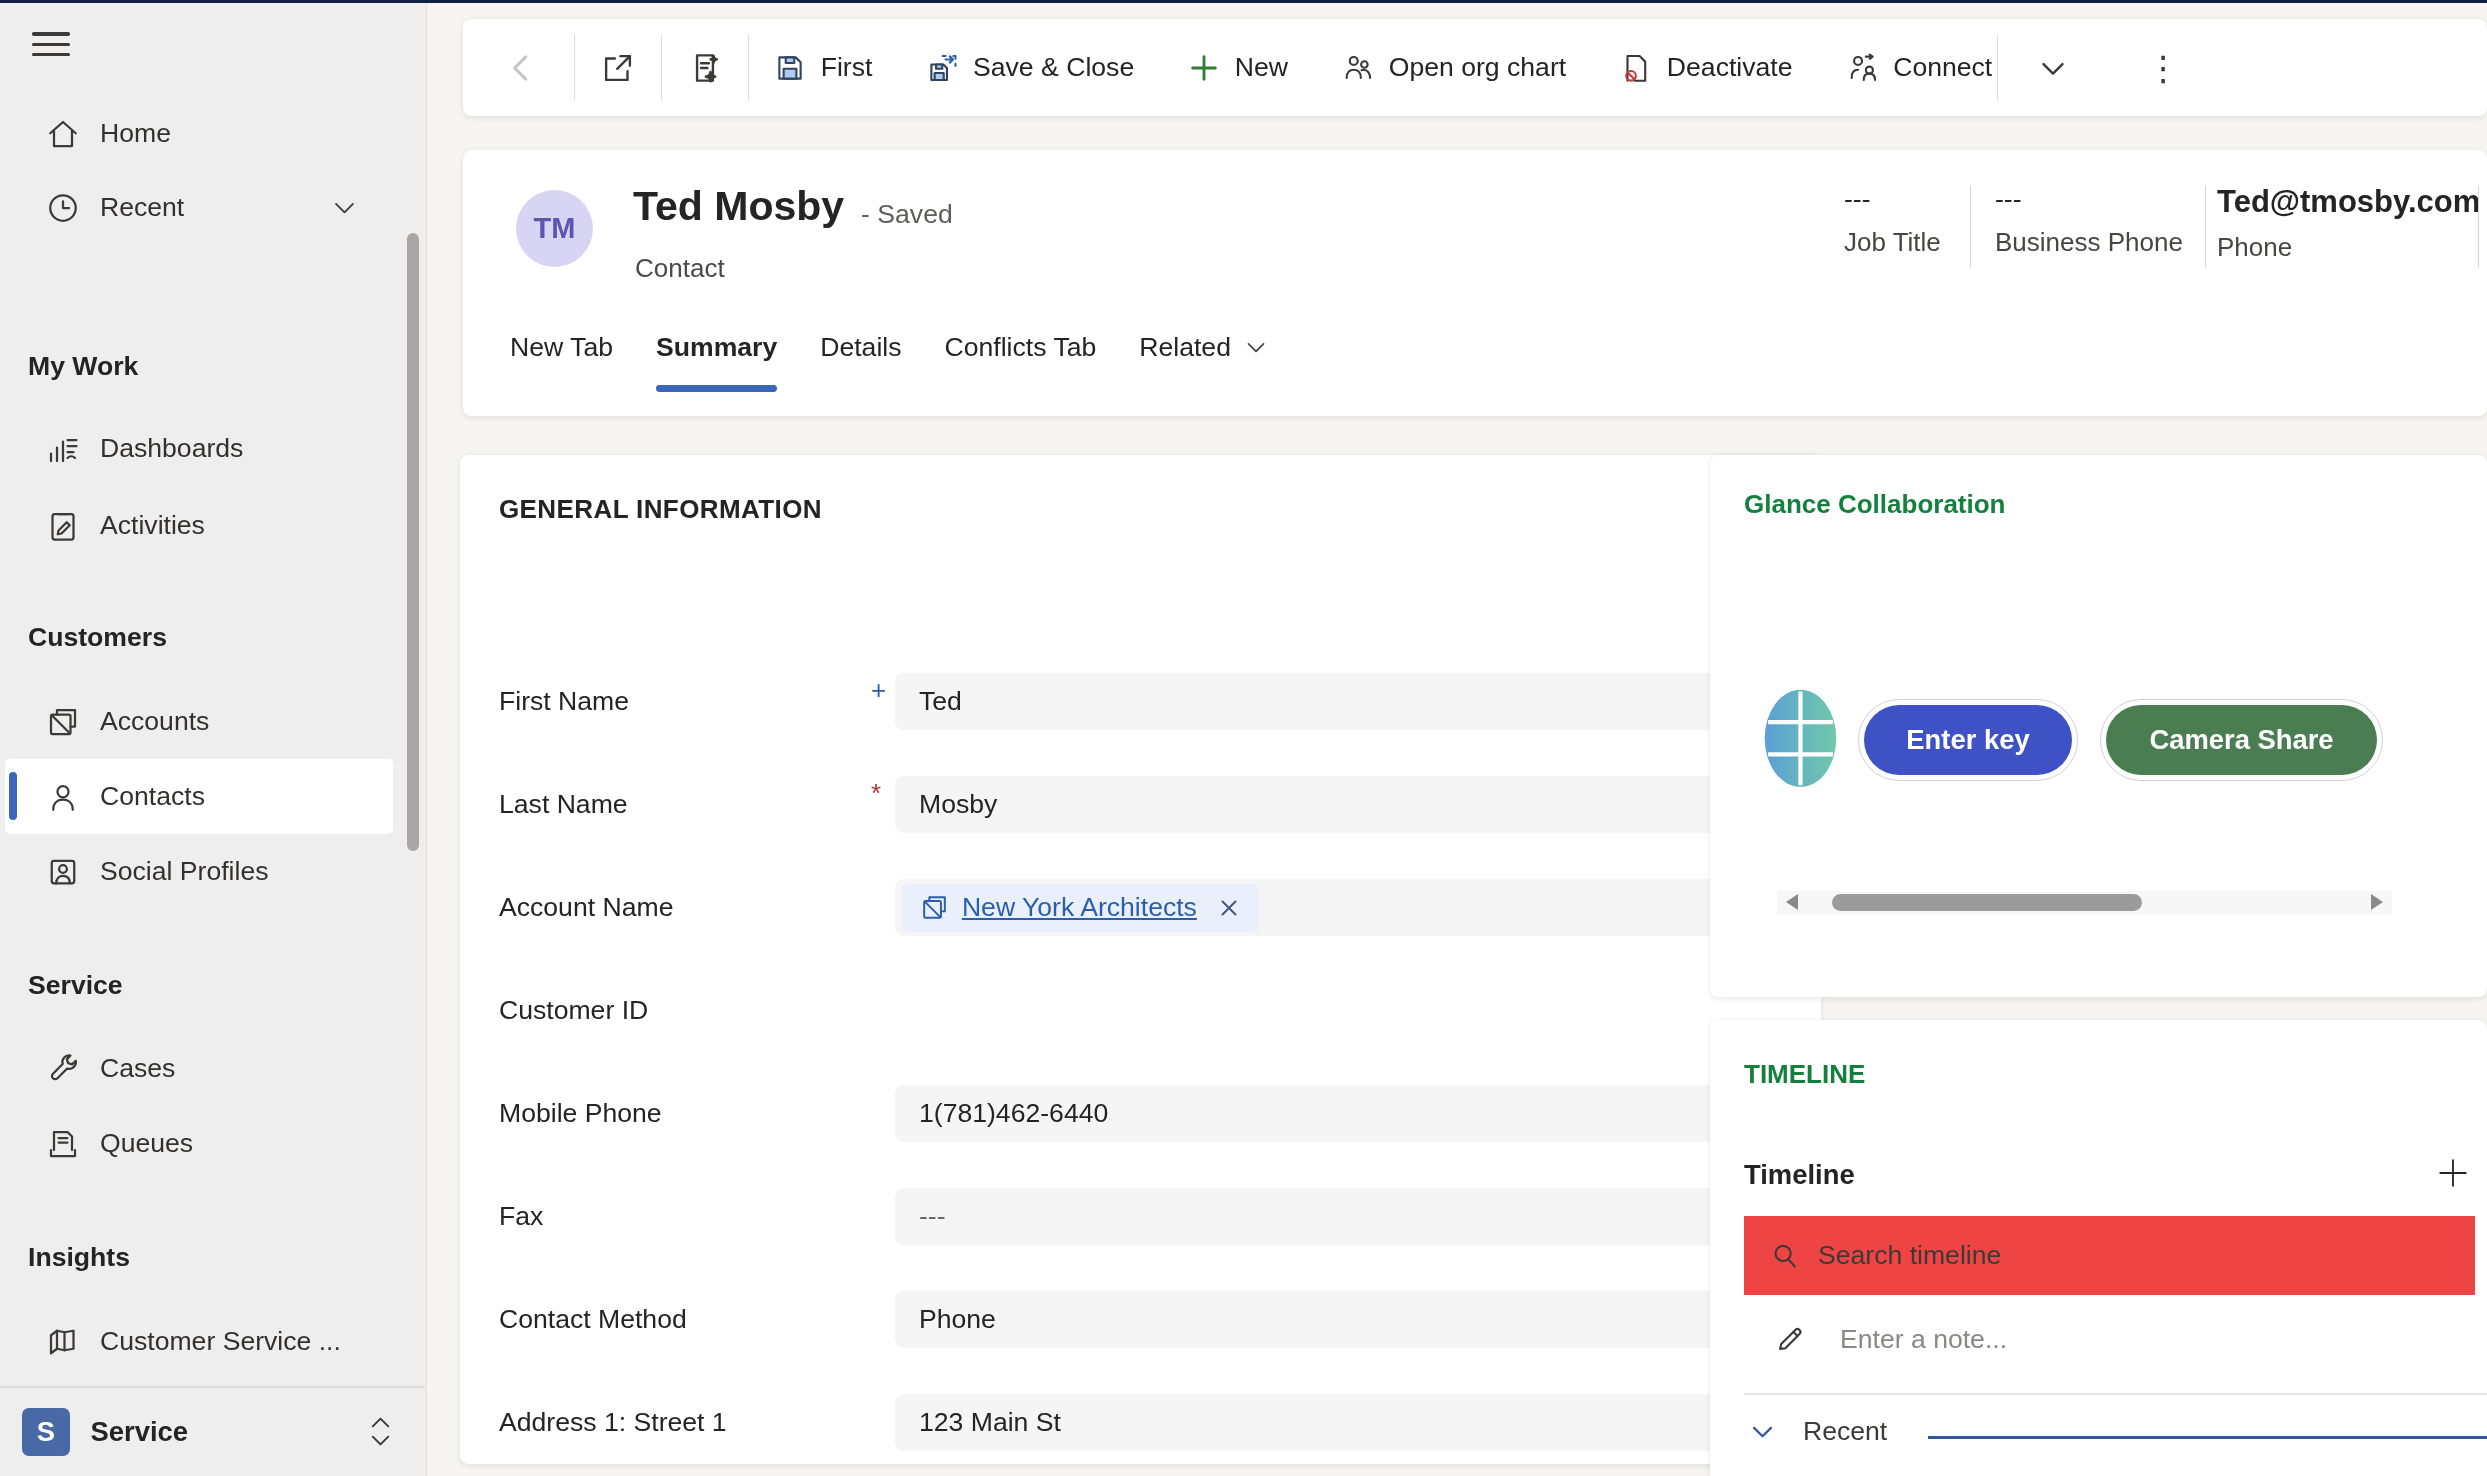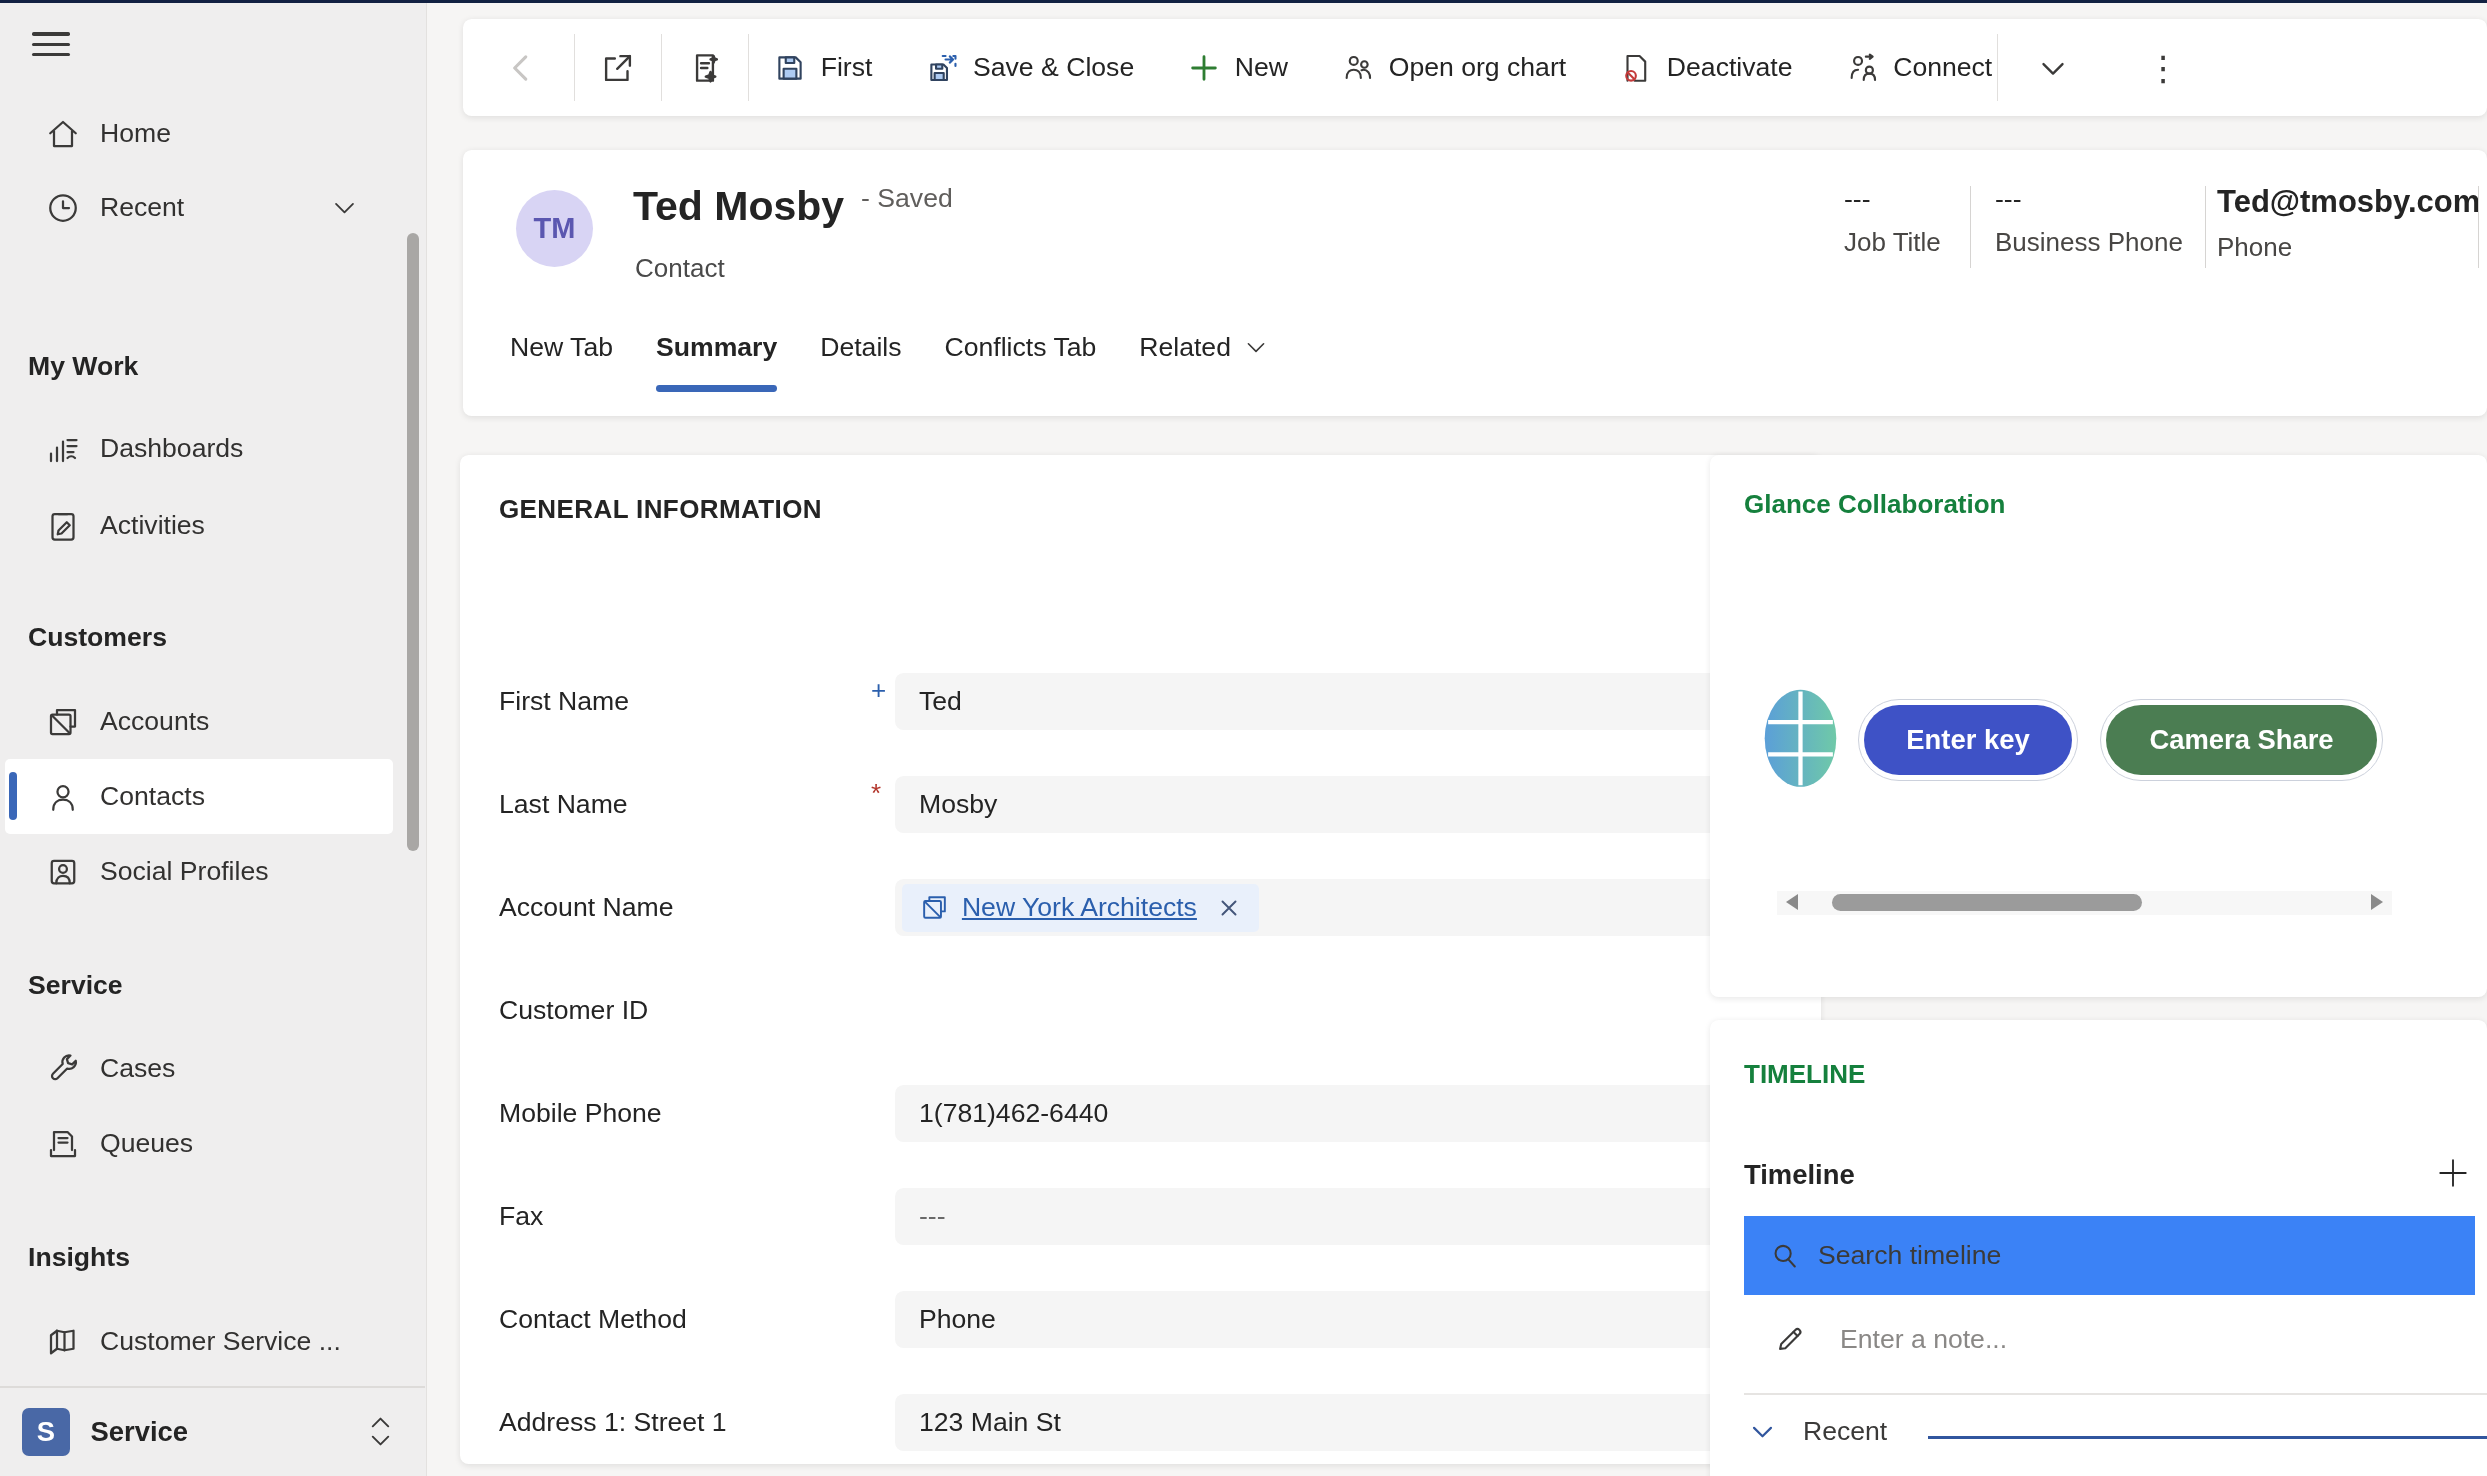--- a/index.html
+++ b/index.html
@@ -40,21 +40,21 @@
   .tbtn .tlabel { font-size:26.6px; color:#242424; }
   .vdiv { width:0.9px; height:67px; background:#e1dfdd; margin:0 24px; }
   .iconbtn { width:38px; height:38px; color:#3b3a39; cursor:pointer; }
   .backbtn { color:#c8c6c4; margin-right:10.3px; }
   .cmd { margin-right:53px; }
   .dots { font-size:34px; color:#3b3a39; letter-spacing:0; line-height:34px; margin-left:74px; cursor:pointer; }
 
   
   .headercard { left:463px; top:150px; width:2024px; height:266px; }
   .avatar { position:absolute; left:53px; top:40px; width:77px; height:77px; border-radius:50%; background:var(--avatar_bg); color:var(--avatar_text); display:flex; align-items:center; justify-content:center; font-size:29px; font-weight:bold; }
-  .name-row { position:absolute; left:170px; top:33px; display:flex; align-items:flex-start; gap:17px; }
+  .name-row { position:absolute; left:170px; top:33px; display:flex; align-items:flex-end; gap:17px; }
   .rec-name { font-size:41px; font-weight:bold; color:#242424; }
   .rec-status { font-size:26.6px; color:#605e5c; }
   .rec-entity { position:absolute; left:172px; top:103px; font-size:26px; color:#4a4a4a; }
   .hinfo { position:absolute; top:34px; }
   .hinfo .hval { font-size:26.6px; color:#242424; }
   .hinfo .hlabel { font-size:26px; color:#484644; margin-top:12px; }
   .hinfo.email .hval { font-size:31px; font-weight:bold; }
   .hdiv { position:absolute; top:36px; width:0.9px; height:82px; background:#d6d4d2; }
   .tabs { position:absolute; left:47px; top:172px; display:flex; align-items:center; }
   .tab { font-size:26.6px; color:#242424; padding:10.3px 0 29px 0; margin-right:43px; position:relative; cursor:pointer; white-space:nowrap; }
@@ -97,21 +97,21 @@
   .hscroll { position:absolute; left:67px; top:436px; width:615px; height:24px; background:#f7f7f7; }
   .harrow { position:absolute; top:3.4px; width:0; height:0; border-top:8.6px solid transparent; border-bottom:8.6px solid transparent; cursor:pointer; }
   .harrow.left { left:8.6px; border-right:12px solid #8a8a8a; }
   .harrow.right { right:8.6px; border-left:12px solid #8a8a8a; }
   .hthumb { position:absolute; left:55px; top:3.4px; width:310px; height:17px; background:#9b9b9b; border-radius:8.6px; cursor:grab; }
 
   
   .timelinecard { left:1710px; top:1020px; width:777px; height:463px; border-radius:8.6px 8.6px 0 0; }
   .tl-sub { position:absolute; left:34px; top:139px; font-size:27.4px; font-weight:bold; color:#242424; }
   .tl-plus { position:absolute; right:17px; top:136px; width:34px; height:34px; color:#242424; cursor:pointer; }
-  .tl-search { position:absolute; left:34px; top:196px; width:731px; height:79px; background:#3b82f6; display:flex; align-items:center; }
+  .tl-search { position:absolute; left:34px; top:196px; width:731px; height:79px; background:#ef4444; display:flex; align-items:center; }
   .tl-search .tsic { margin-left:24px; width:33px; height:33px; color:#3b3a39; flex:0 0 33px; }
   .tl-search input { border:none; background:transparent; outline:none; margin-left:17px; font-size:26.6px; color:#3b3a39; font-family:inherit; width:600px; }
   .tl-search input::placeholder { color:#3b3a39; opacity:1; }
   .tl-note { position:absolute; left:63px; top:302px; display:flex; align-items:center; gap:33px; cursor:text; }
   .tl-note .npic { width:34px; height:34px; color:#3b3a39; }
   .tl-note .ntext { font-size:26.6px; color:#8a8886; }
   .tl-divider { position:absolute; left:34px; right:0; top:373px; height:1.7px; background:#e6e4e2; }
   .tl-recent { position:absolute; left:38px; top:396px; display:flex; align-items:center; cursor:pointer; }
   .tl-recent .rchev { width:29px; height:29px; color:var(--recent_accent); }
   .tl-recent .rlabel { margin-left:26px; font-size:26.6px; color:#3b3a39; }

